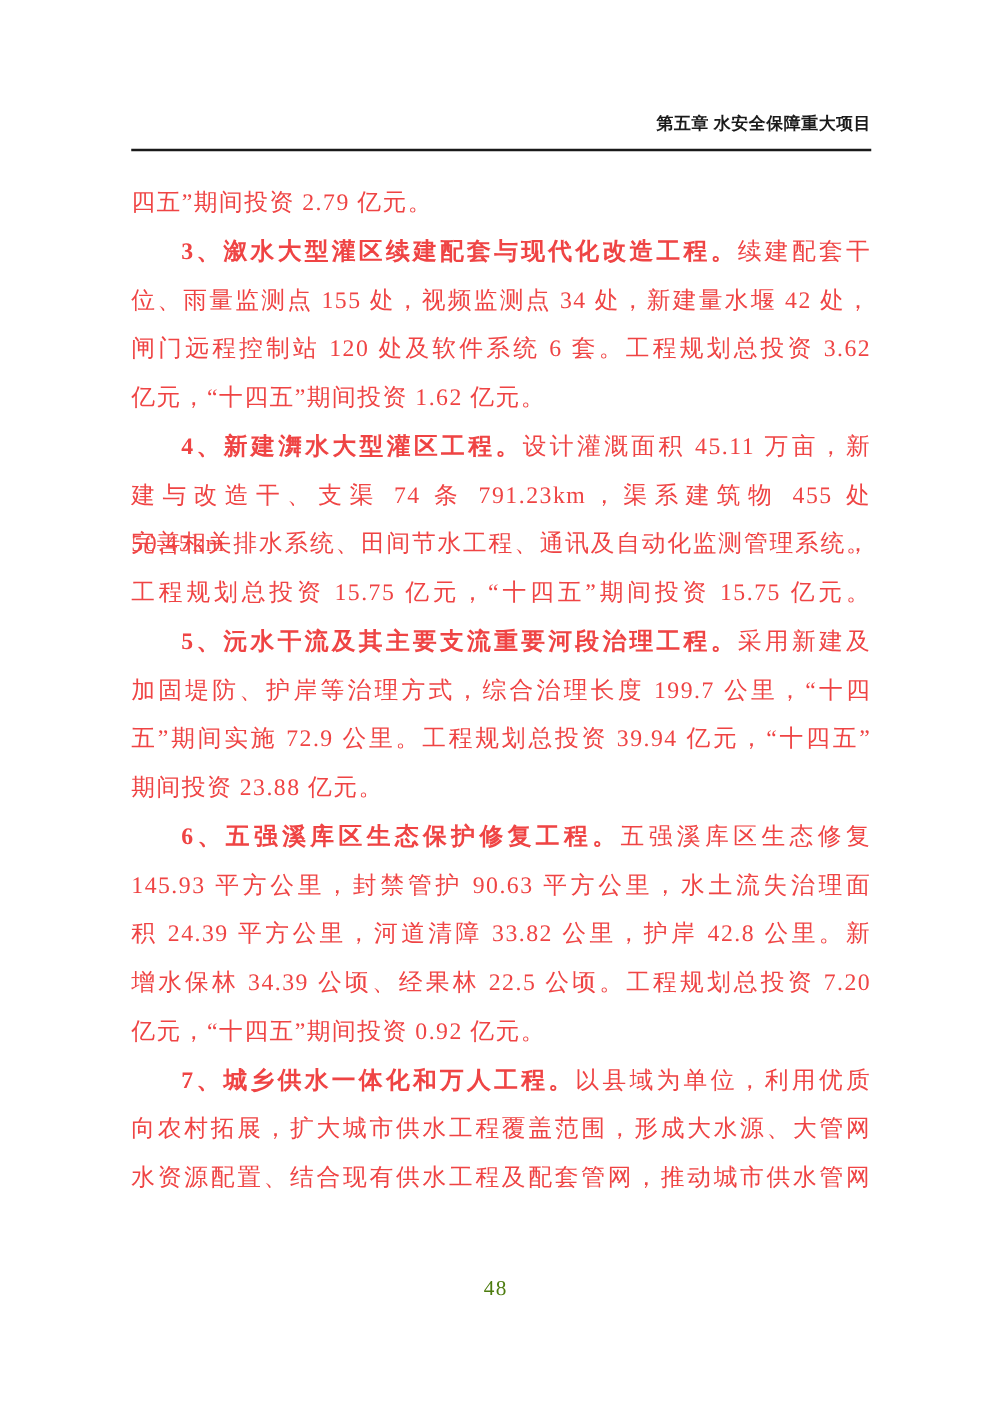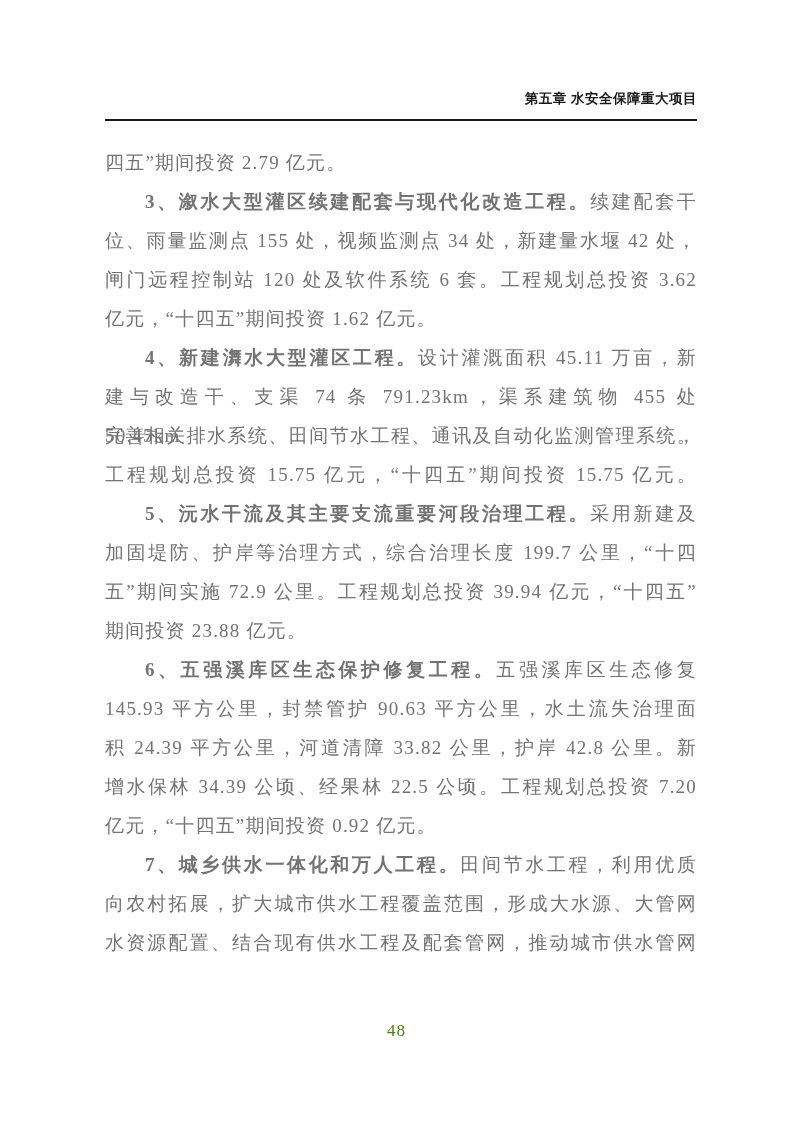--- a/index.html
+++ b/index.html
@@ -12,40 +12,40 @@
     width: 793px;
     height: 1122px;
     background: #ffffff;
     overflow: hidden;
     font-family: "Liberation Serif", "DejaVu Serif", serif;
   }
   .chapter {
     position: absolute;
     top: 90px;
     right: 96px;
-    font-family: Liberation Sans, sans-serif;
+    font-family: Liberation Serif, serif;
     font-weight: 700;
     font-size: 13.5px;
     color: #1a1a1a;
     letter-spacing: 0.5px;
   }
   .rule {
     position: absolute;
     left: 105px;
     top: 119px;
     width: 592px;
     height: 2.2px;
     background: #1a1a1a;
   }
   .content {
     position: absolute;
     left: 105px;
     top: 143px;
     width: 592px;
-    color: #737373;
+    color: #ef4444;
     font-size: 19px;
   }
   .line {
     height: 39px;
     line-height: 39px;
     letter-spacing: 1.2px;
     text-align: left;
   }
   .line.j {
     text-align: justify;
@@ -86,18 +86,18 @@
       <div class="line j"><span class="r">工程规划总投资 15.75 亿元，“十四五”期间投资 15.75 亿元。</span></div>
       <div class="line j ind"><span class="b">5、沅水干流及其主要支流重要河段治理工程。</span><span class="r">采用新建及</span></div>
       <div class="line j"><span class="r">加固堤防、护岸等治理方式，综合治理长度 199.7 公里，“十四</span></div>
       <div class="line j"><span class="r">五”期间实施 72.9 公里。工程规划总投资 39.94 亿元，“十四五”</span></div>
       <div class="line"><span class="r">期间投资 23.88 亿元。</span></div>
       <div class="line j ind"><span class="b">6、五强溪库区生态保护修复工程。</span><span class="r">五强溪库区生态修复</span></div>
       <div class="line j"><span class="r">145.93 平方公里，封禁管护 90.63 平方公里，水土流失治理面</span></div>
       <div class="line j"><span class="r">积 24.39 平方公里，河道清障 33.82 公里，护岸 42.8 公里。新</span></div>
       <div class="line j"><span class="r">增水保林 34.39 公顷、经果林 22.5 公顷。工程规划总投资 7.20</span></div>
       <div class="line"><span class="r">亿元，“十四五”期间投资 0.92 亿元。</span></div>
-      <div class="line j ind"><span class="b">7、城乡供水一体化和万人工程。</span><span class="r">田间节水工程，利用优质</span></div>
+      <div class="line j ind"><span class="b">7、城乡供水一体化和万人工程。</span><span class="r">以县域为单位，利用优质</span></div>
       <div class="line j"><span class="r">向农村拓展，扩大城市供水工程覆盖范围，形成大水源、大管网</span></div>
       <div class="line j"><span class="r">水资源配置、结合现有供水工程及配套管网，推动城市供水管网</span></div>
     </div>
   <div class="pagenum">48</div>
 </div>
 
 </body></html>

